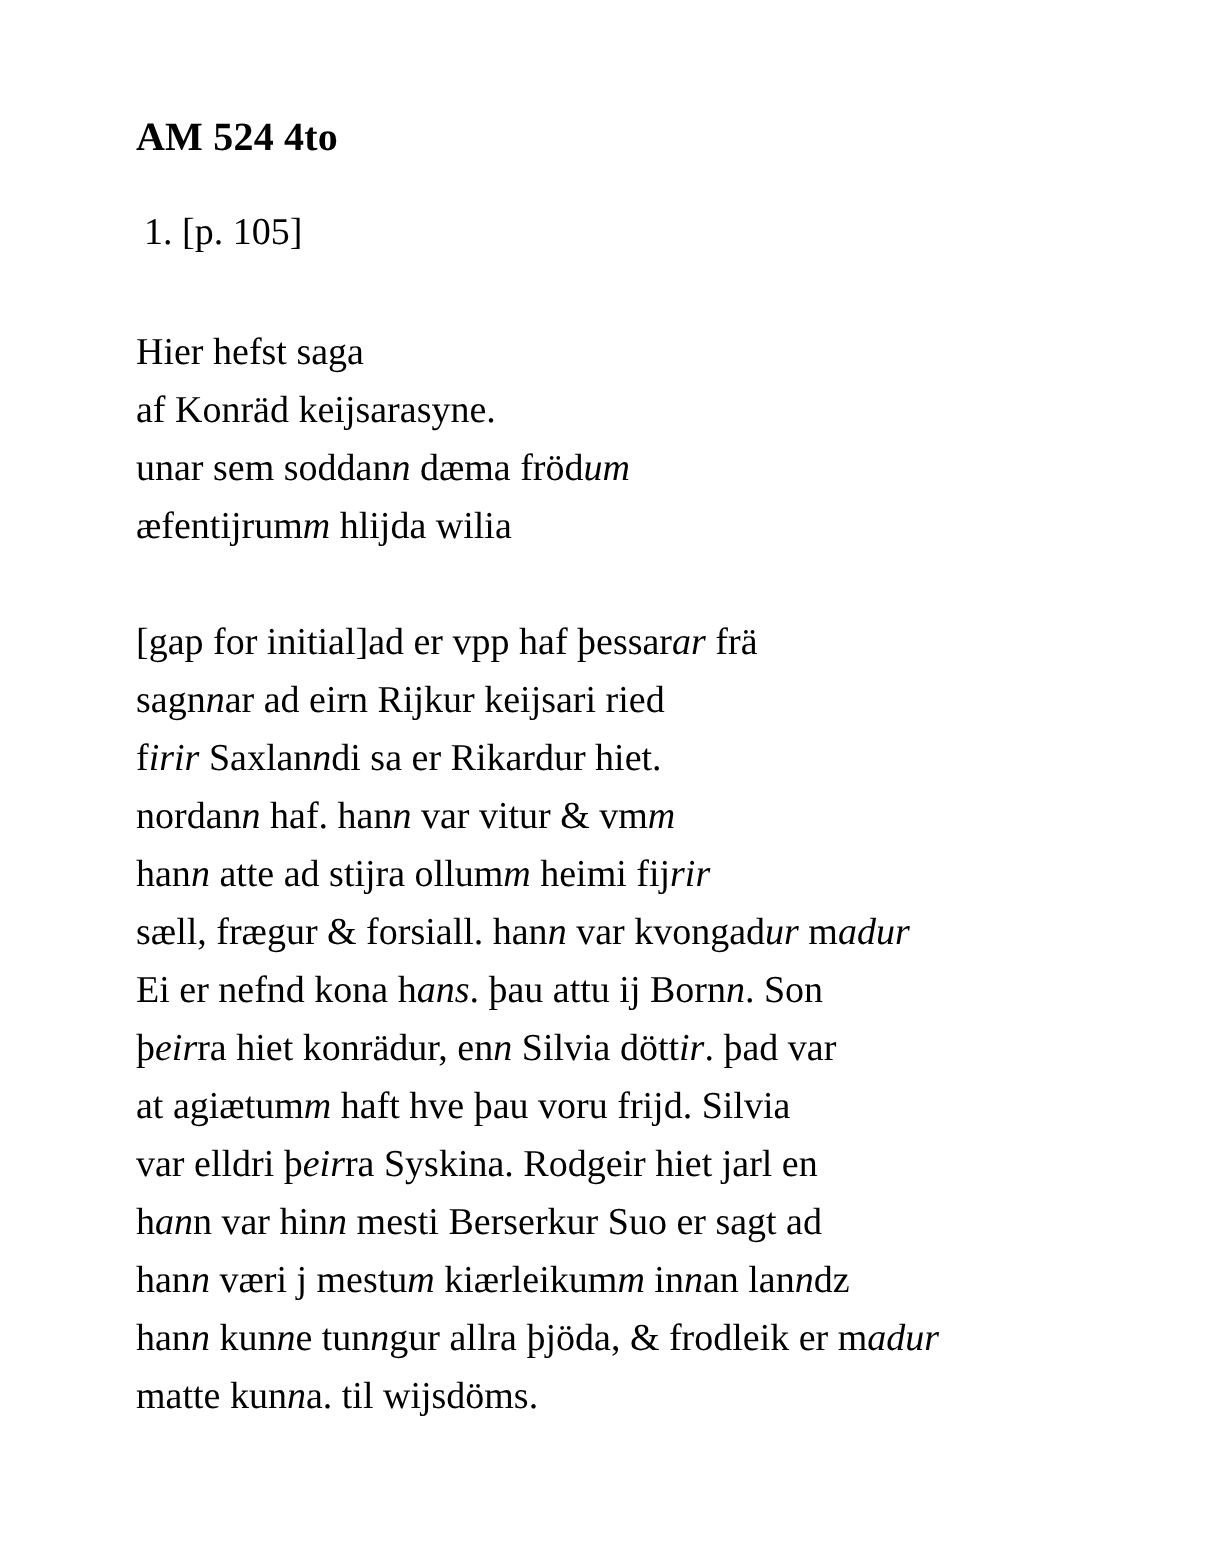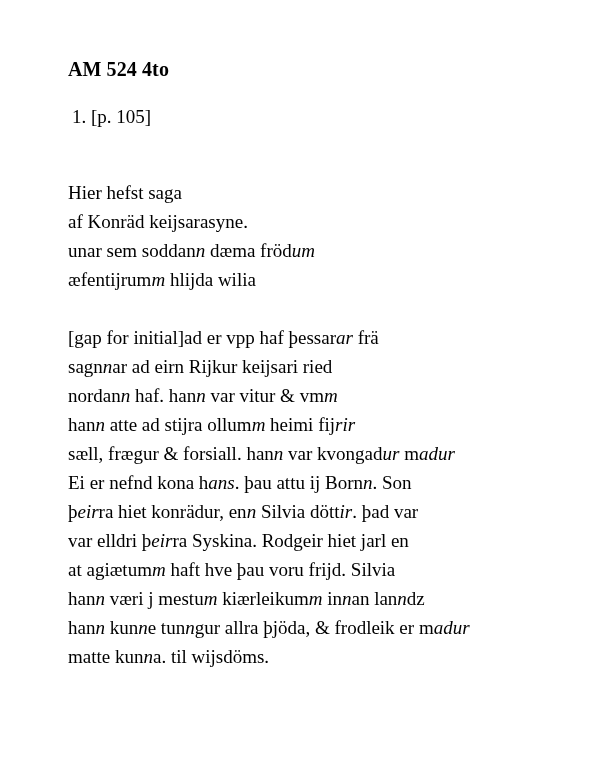--- a/index.html
+++ b/index.html
@@ -38,21 +38,21 @@
     position: absolute;
     left: 72px;
     top: 104px;
     font-size: 19px;
     line-height: 26px;
     white-space: nowrap;
   }
   .transcription {
     position: absolute;
     left: 68px;
-    top: 178px;
+    top: 162px;
     width: 520px;
   }
   .stanza {
     margin: 0;
     padding: 0;
   }
   .stanza + .stanza {
     margin-top: 29px;
   }
   .line {
@@ -77,26 +77,28 @@
   <div class="transcription">
       <div class="stanza">
         <div class="line">Hier hefst saga</div>
         <div class="line">af Konräd keijsarasyne.</div>
         <div class="line">unar sem soddan<i>n</i> dæma fröd<i>um</i></div>
         <div class="line">æfentijrum<i>m</i> hlijda wilia</div>
       </div>
       <div class="stanza">
         <div class="line">[gap for initial]ad er vpp haf þessar<i>ar</i> frä</div>
         <div class="line">sagn<i>n</i>ar ad eirn Rijkur keijsari ried</div>
+        <div class="line">f<i>irir</i> Saxlan<i>n</i>di sa er Rikardur hiet.</div>
         <div class="line">nordan<i>n</i> haf. han<i>n</i> var vitur &amp; vm<i>m</i></div>
         <div class="line">han<i>n</i> atte ad stijra ollum<i>m</i> heimi fij<i>rir</i></div>
         <div class="line">sæll, frægur &amp; forsiall. han<i>n</i> var kvongad<i>ur</i> m<i>adur</i></div>
         <div class="line">Ei er nefnd kona h<i>ans</i>. þau attu ij Born<i>n</i>. Son</div>
         <div class="line">þ<i>eir</i>ra hiet konrädur, en<i>n</i> Silvia dött<i>ir</i>. þad var</div>
+        <div class="line">at agiætum<i>m</i> haft hve þau voru frijd. Silvia</div>
         <div class="line">var elldri þ<i>eir</i>ra Syskina. Rodgeir hiet jarl en</div>
-        <div class="line">at agiætum<i>m</i> haft hve þau voru frijd. Silvia</div>
+        <div class="line">h<i>an</i>n var hin<i>n</i> mesti Berserkur Suo er sagt ad</div>
         <div class="line">han<i>n</i> væri j mestu<i>m</i> kiærleikum<i>m</i> in<i>n</i>an lan<i>n</i>dz</div>
         <div class="line">han<i>n</i> kun<i>n</i>e tun<i>n</i>gur allra þjöda, &amp; frodleik er m<i>adur</i></div>
         <div class="line">matte kun<i>n</i>a. til wijsdöms.</div>
       </div>
     </div>
 
 </div>
 
 </body></html>

